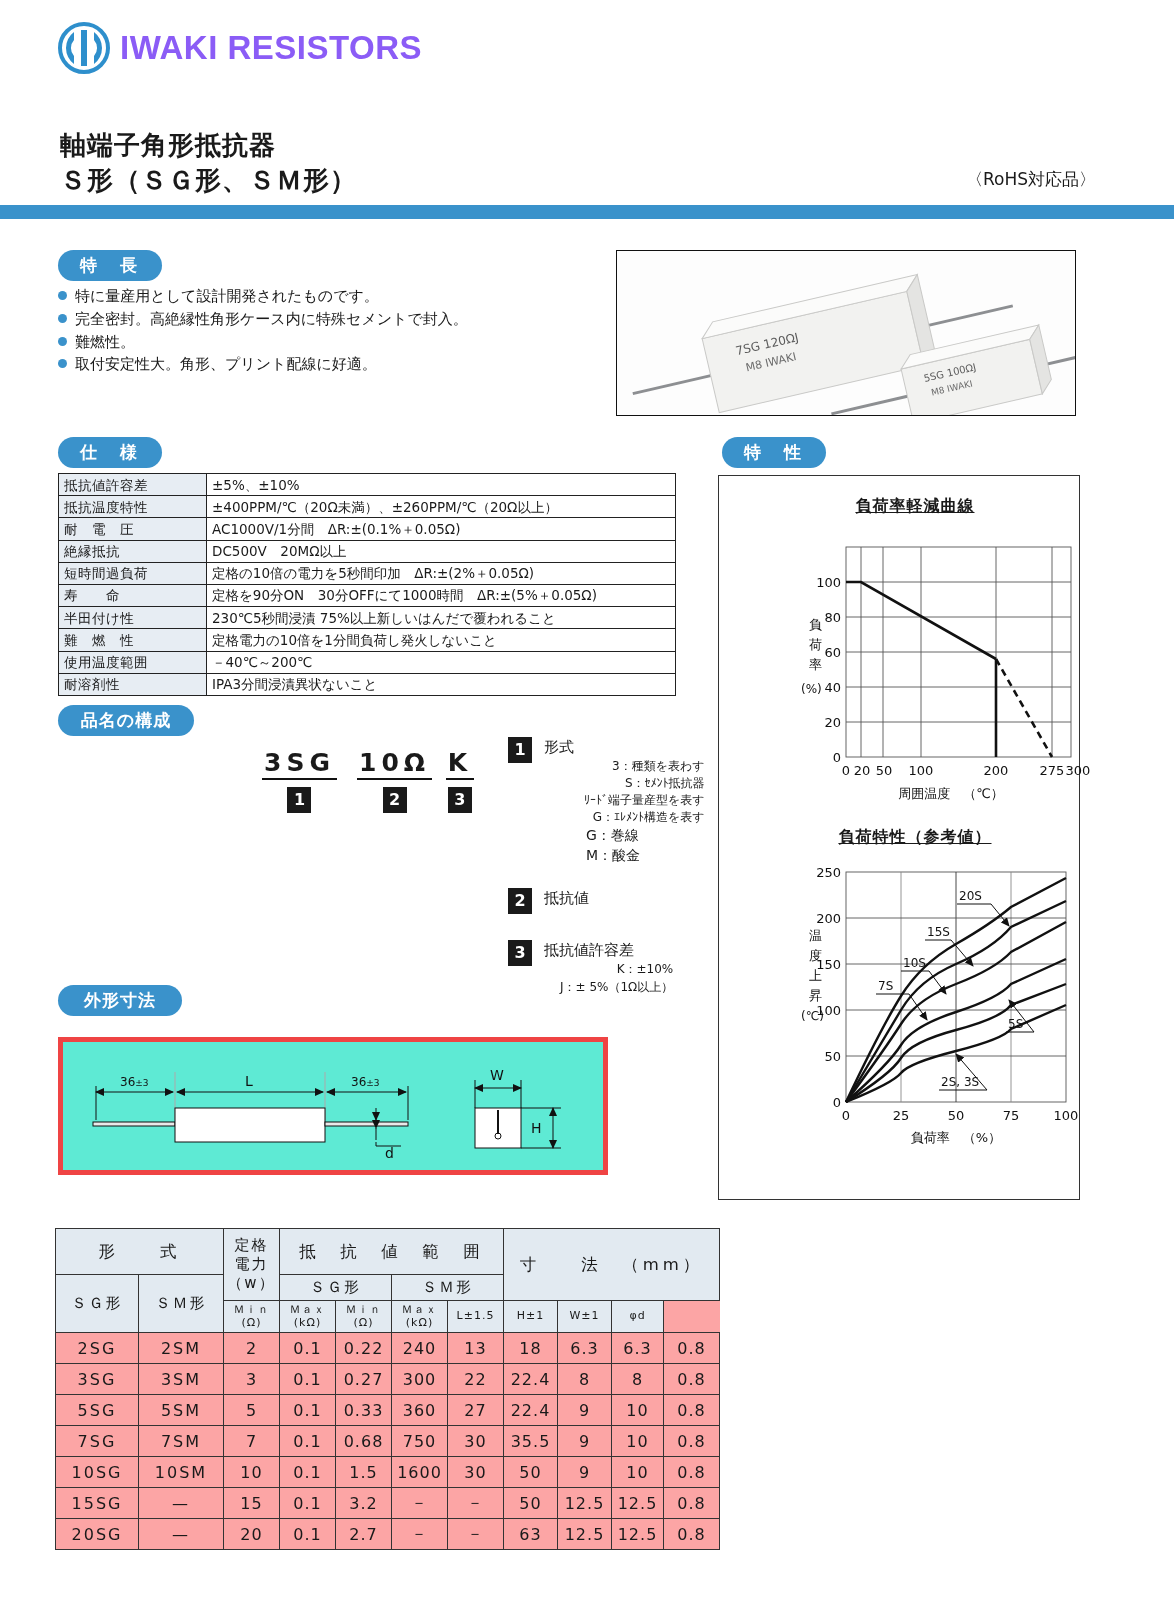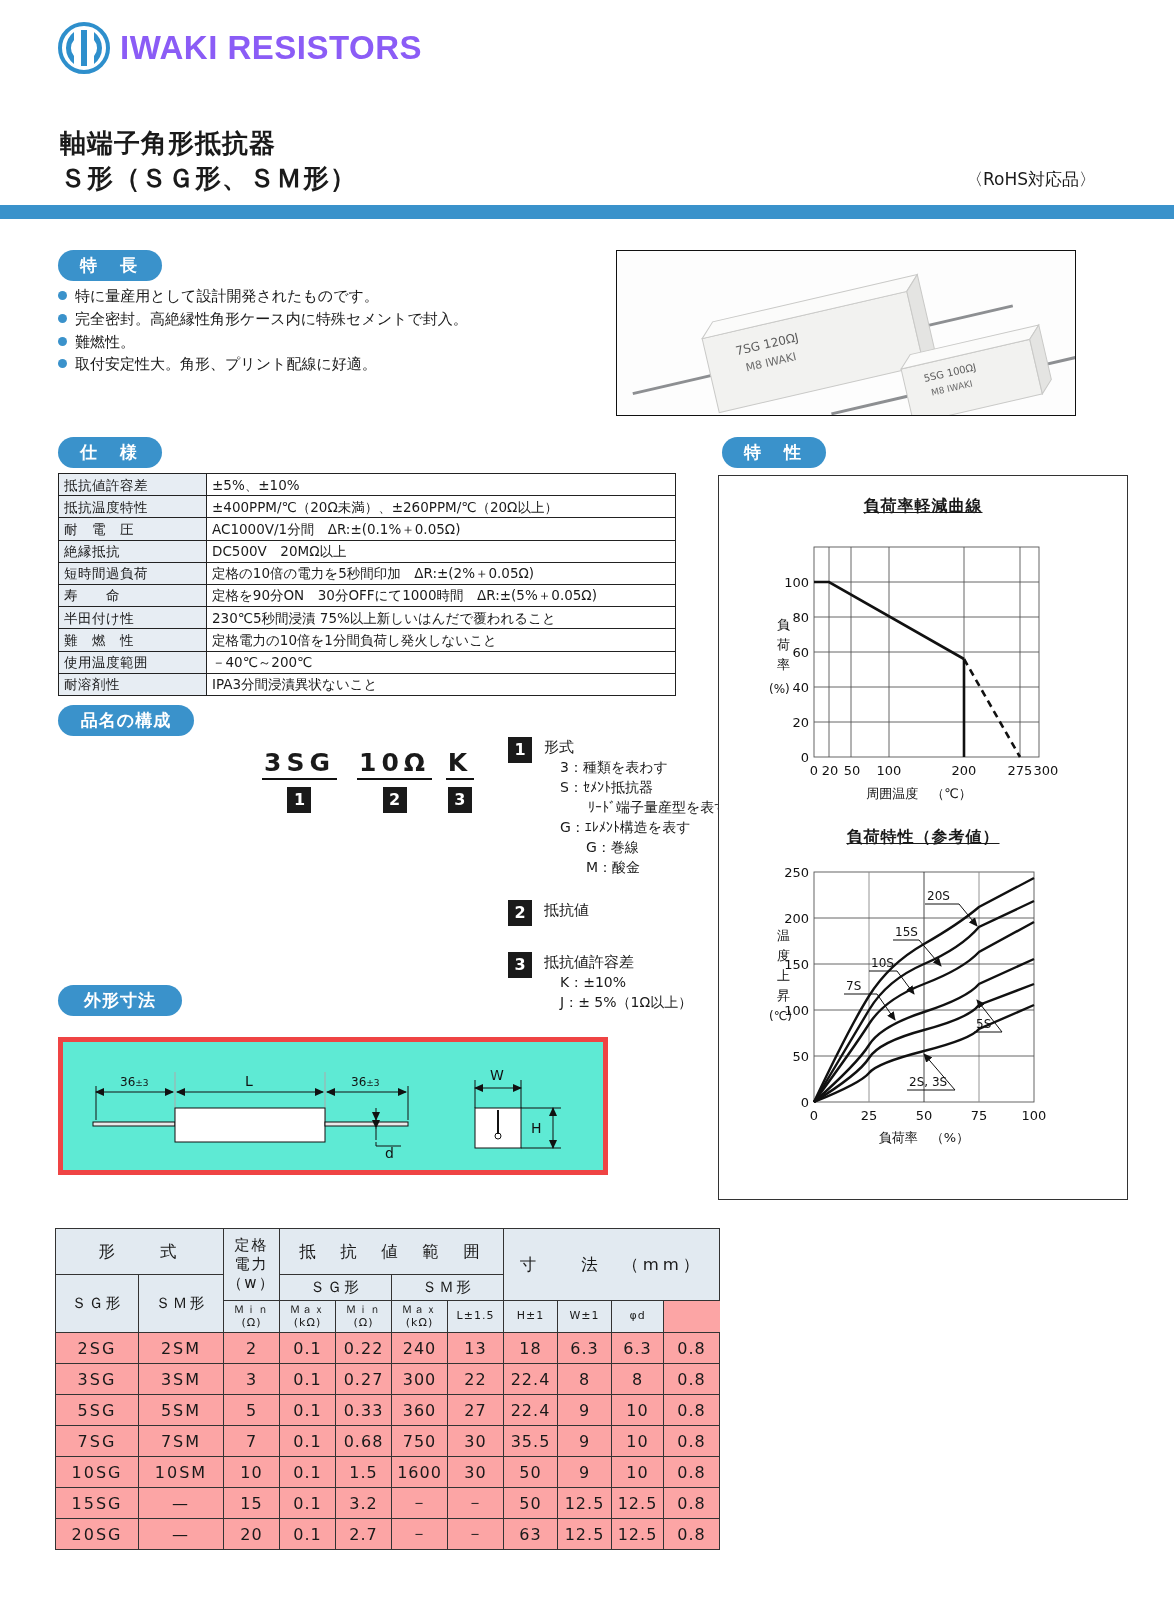--- a/index.html
+++ b/index.html
@@ -12,21 +12,21 @@
     position:relative;
     overflow:hidden;
   }
 
   
   .logo-row { position:absolute; left:58px; top:22px; display:flex; align-items:center; gap:10px; }
   .logo-mark { width:52px; height:52px; flex:0 0 52px; }
   .logo-text { font-size:33px; font-weight:bold; color:#8b5cf6; letter-spacing:0.5px; font-family:"Liberation Sans",sans-serif; }
 
   .doc-title { position:absolute; left:60px; top:128px; font-size:26px; font-weight:bold; line-height:1.36;
-               font-family:Liberation Mono, monospace; letter-spacing:1px; }
+               font-family:Liberation Serif, serif; letter-spacing:1px; }
   .rohs { position:absolute; right:78px; top:168px; font-size:17px; font-family:"DejaVu Sans",sans-serif; }
 
   .bluebar { position:absolute; left:0; top:205px; width:1174px; height:14px; background:#3a92cb; }
 
   
   .pill {
     display:inline-block; background:#3a92cb; color:#fff; border-radius:16px;
     font-family:"DejaVu Sans",sans-serif; font-weight:bold; text-align:center;
     font-size:17px; padding:4px 0; letter-spacing:3px;
   }
@@ -53,30 +53,30 @@
   .pn-codes { display:flex; align-items:flex-start; gap:0; padding-left:200px; }
   .pn-grp { text-align:center; }
   .pn-code { font-size:25px; font-weight:bold; letter-spacing:5px; font-family:"DejaVu Sans",sans-serif; padding:0 6px; }
   .pn-rule { border-bottom:2px solid #111; margin:1px 4px 7px 4px; }
   .numbox { display:inline-block; background:#1a1a1a; color:#fff; font-size:16px; font-weight:bold;
             width:24px; height:26px; line-height:26px; text-align:center; font-family:"DejaVu Sans",sans-serif; }
   .legend { position:absolute; left:508px; top:737px; width:380px; font-family:"DejaVu Sans",sans-serif; }
   .legend-row { display:flex; gap:12px; margin-bottom:2px; }
   .legend-body { font-size:14.5px; line-height:1.42; }
   .legend-title { font-size:15px; }
-  .legend-sub { padding-left:16px; font-size:14px; white-space:nowrap; }
+  .legend-sub { padding-left:16px; font-size:12px; white-space:nowrap;text-align:right; }
   .legend-sub2 { padding-left:42px; font-size:14px; }
 
   
   #dim-pill { position:absolute; left:58px; top:985px; width:124px; letter-spacing:1px; }
   .dim-box { position:absolute; left:58px; top:1037px; width:550px; height:138px; border:5px solid #ef4444; background:#5eead4; }
 
   
   #char-pill { position:absolute; left:722px; top:437px; width:104px; }
-  .char-box { position:absolute; left:718px; top:475px; width:410px; height:725px; border:1px solid #333; background:#fff; }
+  .char-box { position:absolute; left:718px; top:475px; width:362px; height:725px; border:1px solid #333; background:#fff;padding-left:32px; }
   .chart-title { text-align:center; font-family:"DejaVu Sans",sans-serif; font-weight:bold; font-size:16px;
                  text-decoration:underline; letter-spacing:1px; }
 
   
   .main-table { position:absolute; left:55px; top:1228px; border-collapse:collapse;
                 font-family:"DejaVu Sans",sans-serif; background:#fca5a5; }
   .main-table th, .main-table td { border:1px solid #333; text-align:center; }
   .main-table th { background:#e2eaf1; font-weight:normal; }
   .mt-big { font-size:16.5px; letter-spacing:4px; }
   .mt-mid { font-size:15px; letter-spacing:2px; }

